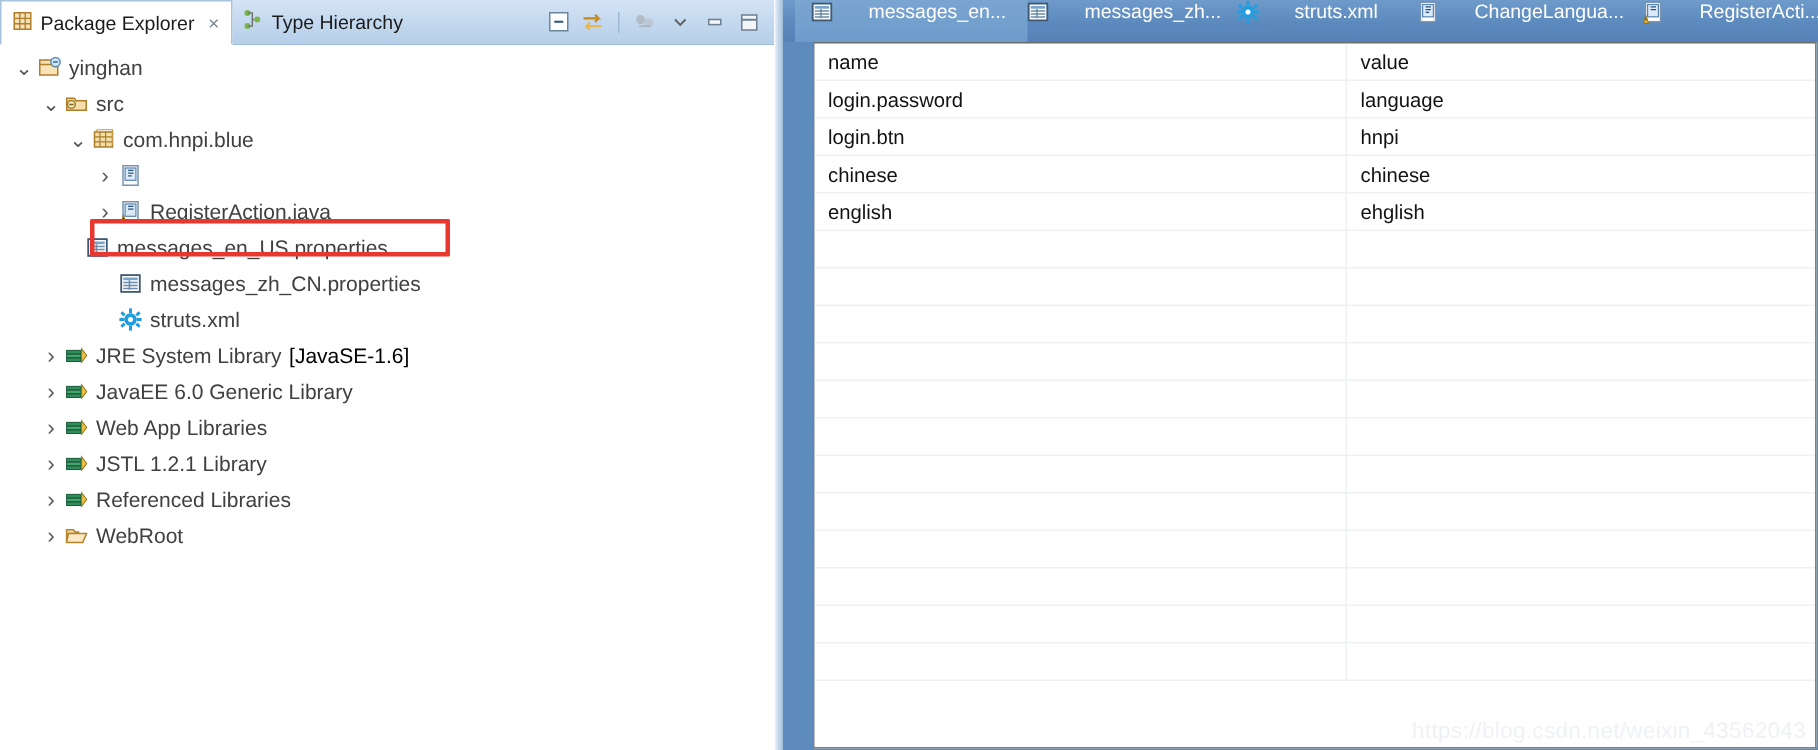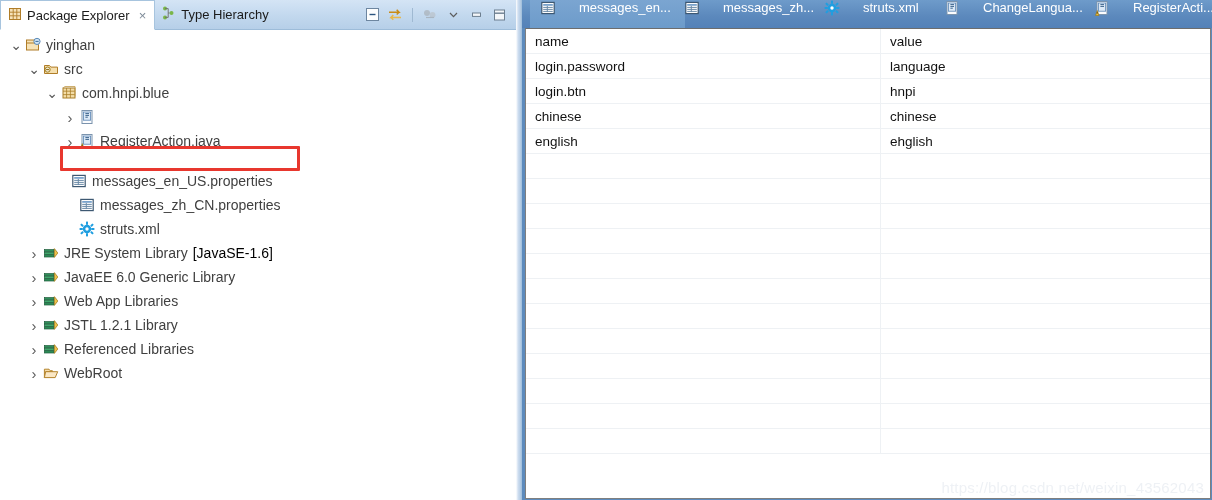--- a/index.html
+++ b/index.html
@@ -176,21 +176,21 @@
     width: 16px;
     min-width: 16px;
     height: 16px;
     display: flex;
     align-items: center;
     justify-content: center;
   }
 
   .editor-body {
     flex: 1;
-    margin: 0 1px 1px 3px;
+    margin: 0 1px 1px 20px;
     background: #ffffff;
     border: 1px solid #7f7f7f;
     border-top-color: #6d6d6d;
     box-sizing: border-box;
     position: relative;
     overflow: hidden;
   }
   .prop-table {
     width: 100%;
     border-collapse: collapse;
@@ -342,21 +342,21 @@
             <svg width="16" height="16" viewBox="0 0 16 16">
               <rect x="3" y="1.5" width="10" height="13" fill="#fbfcfe" stroke="#7b93ad"></rect>
                 <rect x="4.4" y="3" width="7.2" height="8.2" fill="#dce9f7" stroke="#5a86b5" stroke-width="0.8"></rect>
                 <path d="M6.4 4.6h3.6M6.4 6.4h3.6" stroke="#29557f" stroke-width="0.9"></path>
                 <path d="M5 15.4 1.6 15.4 3.3 10.6z" fill="#f5c544" stroke="#9a7715" stroke-width="0.7"></path>
                 <path d="M3.3 12.1v1.6" stroke="#5a4208" stroke-width="0.9"></path>
             </svg>
           </span>
           <span class="tree-label">RegisterAction.java</span>
         </div>
-        <div class="tree-row" style="padding-left: 54px; margin-top: 16px;">
+        <div class="tree-row" style="padding-left: 40px;">
           <span class="twisty none"></span>
           <span class="tree-ico">
             <svg width="16" height="16" viewBox="0 0 16 16">
               <rect x="1.8" y="2.4" width="12.4" height="11.2" fill="#fdfdfd" stroke="#3d5872" stroke-width="1.2"></rect>
                 <rect x="3.2" y="4" width="9.6" height="1.8" fill="#7aa3cc"></rect>
                 <path d="M3.2 7.4h9.6M3.2 9.4h9.6M3.2 11.4h9.6" stroke="#6c8ba8" stroke-width="1"></path>
                 <path d="M7.3 5.9v6.2" stroke="#6c8ba8" stroke-width="1"></path>
             </svg>
           </span>
           <span class="tree-label">messages_en_US.properties</span>

